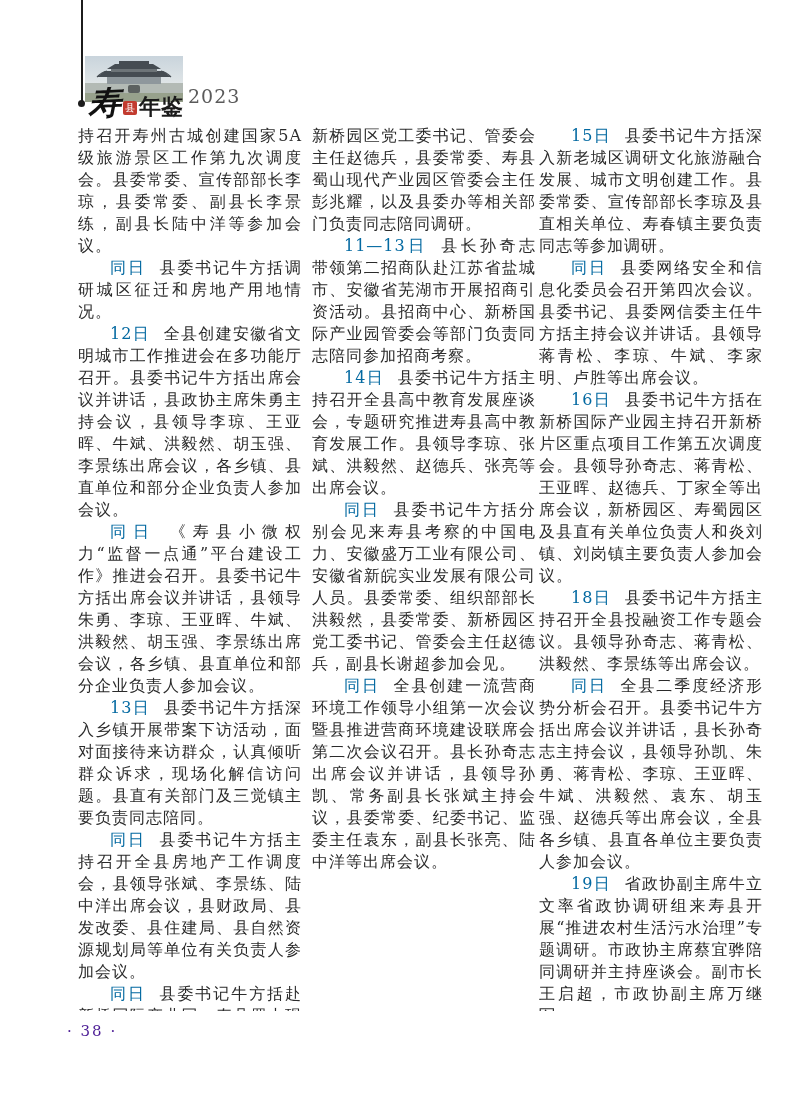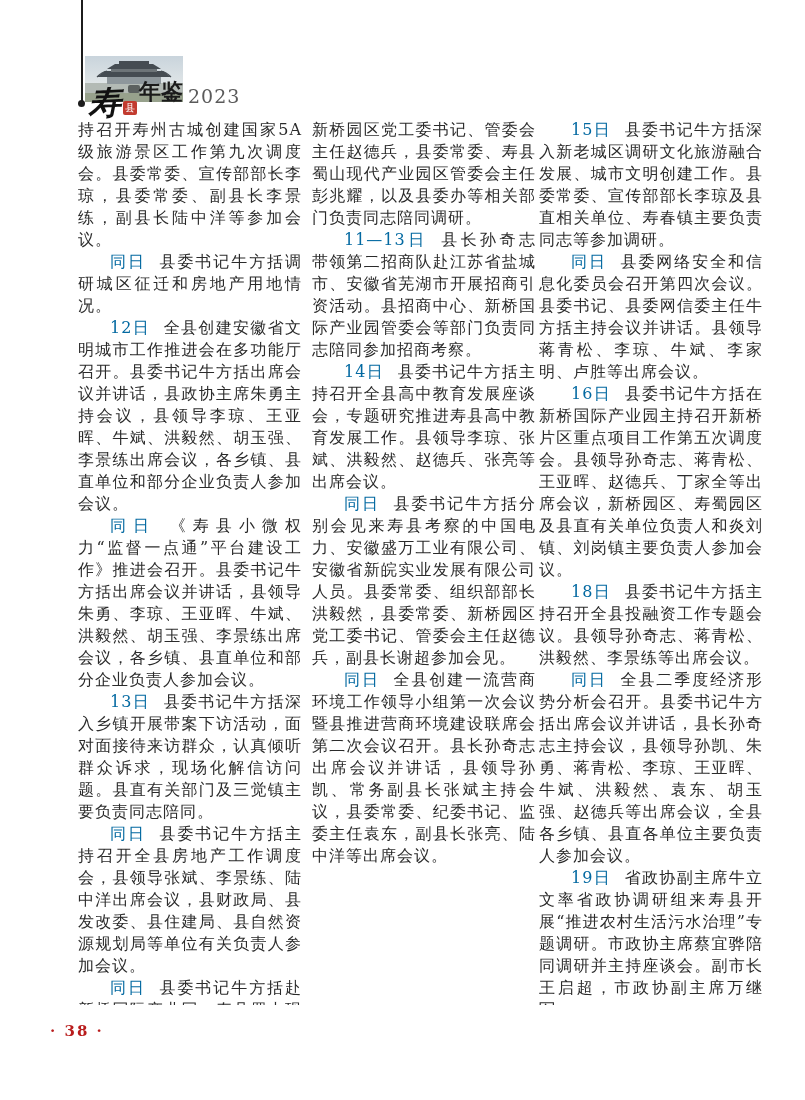--- a/index.html
+++ b/index.html
@@ -10,36 +10,36 @@
   }
   
   .vrule{position:absolute;left:81px;top:0;width:2px;height:103px;background:#1c1c1c;}
   .vrule-dot{position:absolute;left:78px;top:100px;width:7px;height:7px;border-radius:50%;background:#1c1c1c;}
   
   .logo-photo{position:absolute;left:85px;top:56px;width:98px;height:46px;display:block;}
   
   .title-row{position:absolute;left:88px;top:82px;height:36px;display:flex;align-items:flex-end;}
   .t-shou{font-size:33px;line-height:30px;font-weight:bold;color:#111;font-style:italic;transform:rotate(-3deg);}
   .t-seal{width:14px;height:14px;background:#c23b2f;color:#fff;font-size:10px;line-height:14px;text-align:center;margin:0 2px 3px 2px;border-radius:2px;font-style:normal;}
-  .t-rest{font-size:22px;line-height:22px;font-weight:bold;color:#1a1a1a;margin-bottom:16px;}
+  .t-rest{font-size:22px;line-height:22px;font-weight:bold;color:#1a1a1a;margin-bottom:1px;}
   .t-year{font-size:19px;line-height:19px;color:#5a5a5a;margin-left:5px;margin-bottom:12px;letter-spacing:1px;}
   
   .col{
-    position:absolute;top:119px;width:224px;height:886px;overflow:hidden;
+    position:absolute;top:125px;width:224px;height:886px;overflow:hidden;
     font-size:16px;line-height:22px;text-align:justify;letter-spacing:1px;
     color:#2b2b2b;
   }
   .col1{left:78px;}
   .col2{left:312px;}
   .col3{left:539px;}
   .para{margin:0;text-indent:2em;}
   .para.cont{text-indent:0;}
   .date{color:#0369a1;padding-right:0.85em;}
   
-  .pagenum{position:absolute;left:50px;top:1022px;font-size:15px;color:#b91c1c;letter-spacing:2px;font-weight:bold;}
+  .pagenum{position:absolute;left:67px;top:1022px;font-size:15px;color:#4c1d95;letter-spacing:2px;}
 </style>
 </head>
 <body>
 
 <div class="vrule"></div>
 <div class="vrule-dot"></div>
 
 <svg class="logo-photo" viewBox="0 0 98 46" xmlns="http://www.w3.org/2000/svg" preserveAspectRatio="none">
   <defs>
     <linearGradient id="sky" x1="0" y1="0" x2="0" y2="1">

